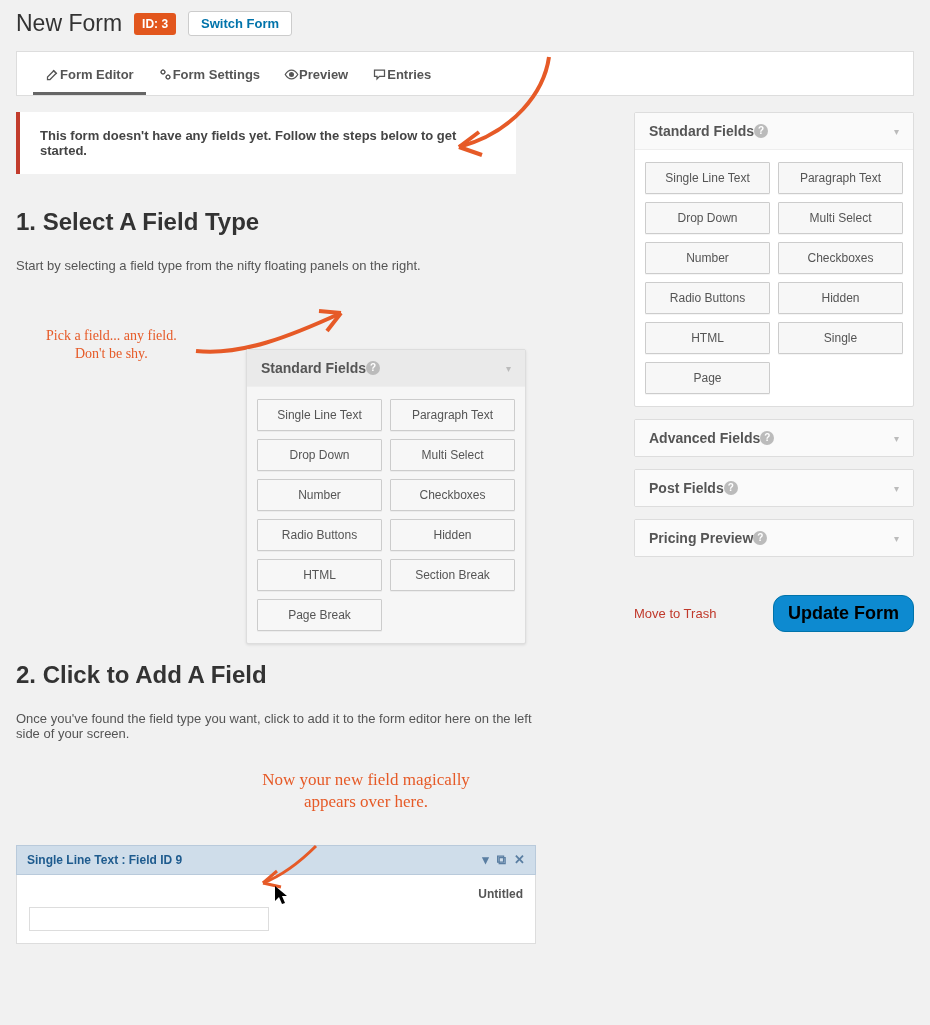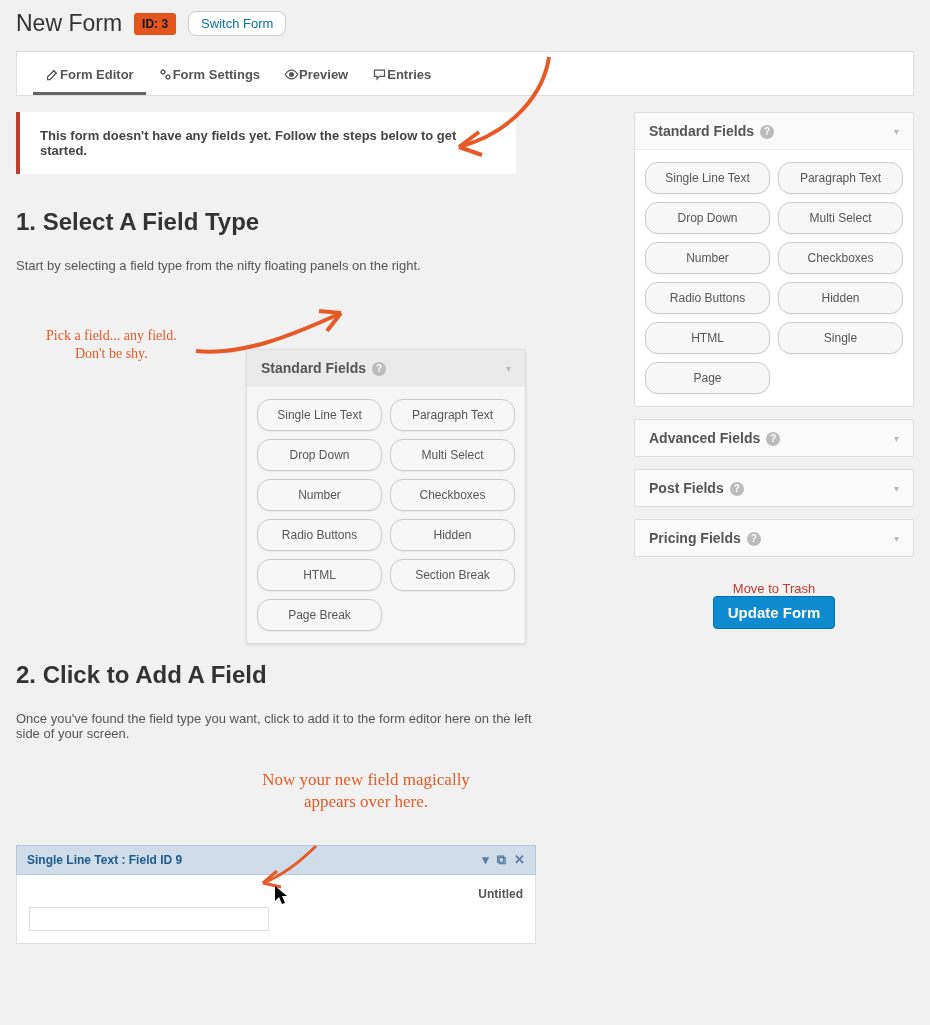--- a/index.html
+++ b/index.html
@@ -16,34 +16,34 @@
     gap: 12px;
     margin-bottom: 14px;
   }
   .title {
     font-size: 23px;
     font-weight: 400;
     color: #333;
   }
   .id-badge {
     background: #e2561d;
-    color: #0f172a;
+    color: #ffffff;
     font-size: 12px;
     font-weight: 600;
     padding: 4px 8px;
     border-radius: 3px;
   }
   .switch-btn {
     background: #fff;
     border: 1px solid #ccc;
     color: #0073aa;
     font-size: 13px;
-    font-weight: 400;
+    font-weight: 700;
     padding: 4px 12px;
-    border-radius: 8px;
+    border-radius: 3px;
     cursor: pointer;
   }
   .tabs-bar {
     background: #fff;
     border: 1px solid #ddd;
     display: flex;
     padding: 0 16px;
   }
   .tab {
     display: flex;
@@ -104,39 +104,38 @@
     align-items: center;
     justify-content: space-between;
     cursor: pointer;
   }
   .panel-head.collapsed { border-bottom: none; }
   .panel-title {
     font-size: 14px;
     font-weight: 700;
     color: #555;
     display: flex;
-    align-items: flex-end;
-    gap: 6px;
+    align-items: center;
   }
   .help-icon {
     display:inline-block; width:14px; height:14px; border-radius:50%;
     background:#bbb; color:#fff; font-size:10px; font-weight:700;
     text-align:center; line-height:14px;
   }
   .chev { color:#bbb; font-size:10px; }
   .panel-body {
     padding: 12px 10px;
     display: grid;
     grid-template-columns: 1fr 1fr;
     gap: 8px;
   }
   .field-btn {
     background: #f7f7f7;
     border: 1px solid #ccc;
-    border-radius: 13px;
+    border-radius: 1px;
     padding: 8px 4px;
     font-size: 12px;
     color: #555;
     text-align: center;
     cursor: pointer;
     box-shadow: 0 1px 0 rgba(0,0,0,.04);
   }
   .field-btn.full { grid-column: 1 / span 2; justify-self: start; width: calc(50% - 4px); }
 
   .demo-area { position: relative; width: 510px; height: 350px; }
@@ -167,24 +166,24 @@
   }
   .field-header .right { display:flex; gap:8px; color:#5a7ea2; font-size:13px; }
   .field-body {
     background:#fff; border:1px solid #ddd; border-top:none; padding:12px;
   }
   .field-body label { font-size:12px; font-weight:600; color:#555; display:block; margin-bottom:6px;text-align:right;}
   .field-body input { width:240px; border:1px solid #ddd; padding:4px; font-size:12px; }
 
   .trash-link { color:#c0392b; font-size:13px; cursor:pointer; }
   .update-btn {
-    background:#0d8ad0; border:1px solid #0073aa; color:#ffffff;
-    font-size:15px; font-weight:600; padding:7px 14px; border-radius:4px; cursor:pointer;
-  }
-  .right-actions { display:flex; justify-content:space-between; align-items:center; margin-top:24px;flex-direction:column; }
+    background:#0d8ad0; border:1px solid #0073aa; color:#000000;
+    font-size:18px; font-weight:600; padding:7px 14px; border-radius:12px; cursor:pointer;
+  }
+  .right-actions { display:flex; justify-content:space-between; align-items:center; margin-top:38px; }
 
   .arrow1 {
     position:absolute; right:50px; top:-60px;
     pointer-events:none;
   }
   .arrow2 {
     position:absolute; left:175px; top:0px;
     pointer-events:none;
   }
   .arrow3-wrap { position:relative; }
@@ -346,21 +345,21 @@
         <span class="panel-title">
             <span>Post Fields</span>
             <span class="help-icon">?</span>
           </span>
         <span class="chev">▾</span>
       </div>
     </div>
     <div class="panel">
       <div class="panel-head collapsed">
         <span class="panel-title">
-            <span>Pricing Fields</span>
+            <span>Pricing Preview</span>
             <span class="help-icon">?</span>
           </span>
         <span class="chev">▾</span>
       </div>
     </div>
 
     <div class="right-actions">
       <span class="trash-link">Move to Trash</span>
       <button class="update-btn">Update Form</button>
     </div>

